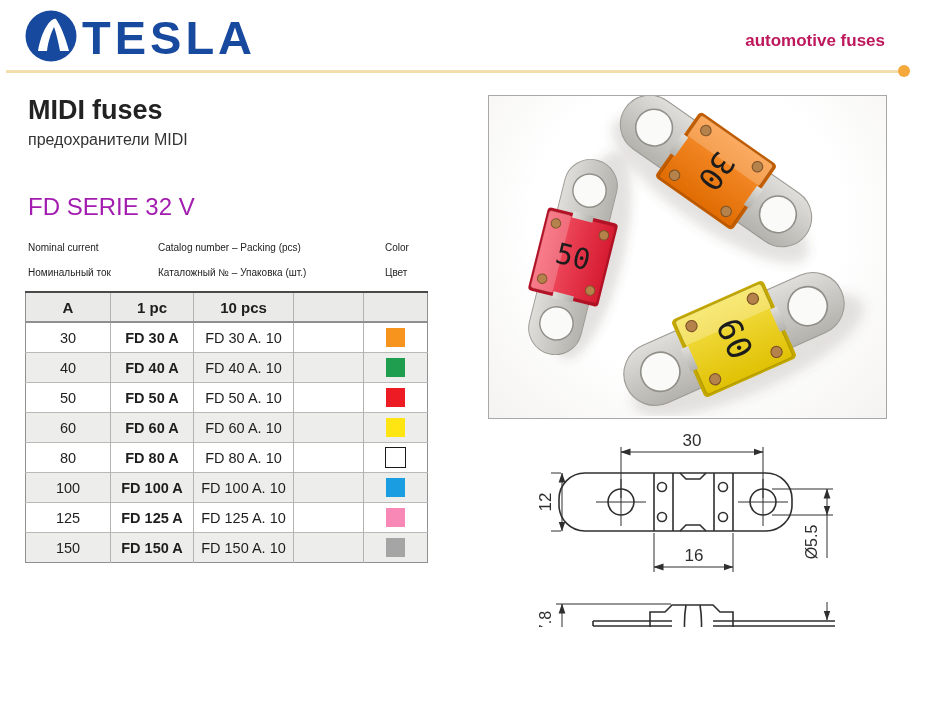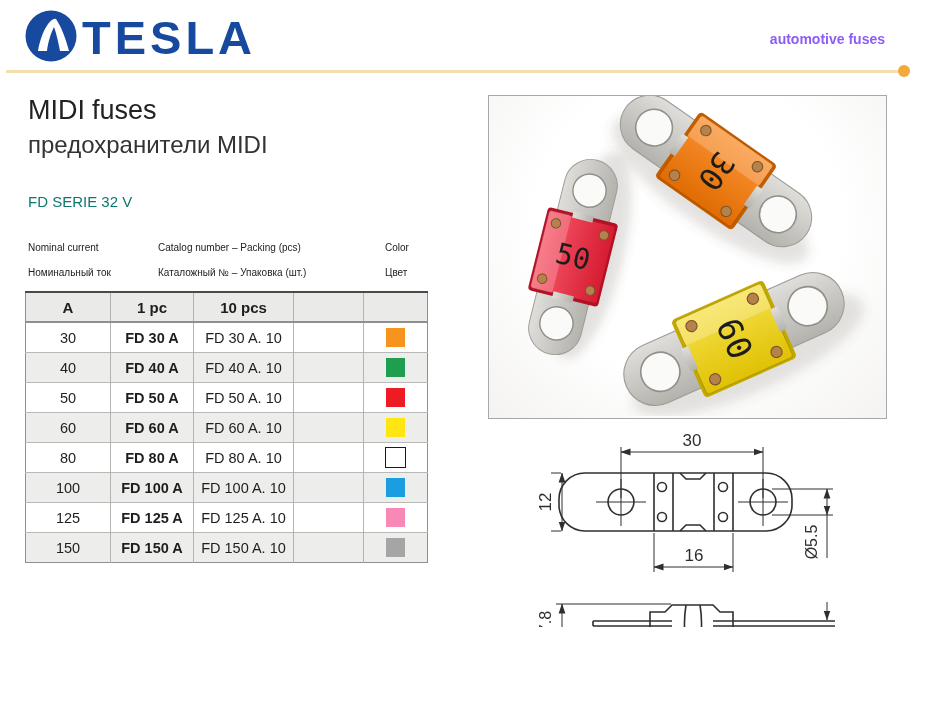--- a/index.html
+++ b/index.html
@@ -1,30 +1,30 @@
 <!DOCTYPE html>
 <html><head>
 <meta charset="utf-8">
 <style>
   html,body { margin:0; padding:0; background:#fff; }
   .page { position:relative; width:930px; height:627px; background:#fff; overflow:hidden;
           font-family:"Liberation Sans", sans-serif; color:#2b2b2b; }
 
   
   .logo-svg { position:absolute; left:24px; top:8px; }
-  .tagline  { position:absolute; right:45px; top:31px; font-size:14px; font-weight:bold; color:#8b5cf6; }
+  .tagline  { position:absolute; right:45px; top:31px; font-size:17px; font-weight:bold; color:#be185d; }
   .rule     { position:absolute; left:6px; top:70px; width:894px; height:3px; background:#F2DFAD; }
   .rule-dot { position:absolute; left:898px; top:65px; width:12px; height:12px; border-radius:50%; background:#F5A93B; }
 
   
   .prod-title { position:absolute; left:28px; top:95px; font-size:27px; color:#222; }
-  .prod-title .b { font-weight:normal; }
-  .prod-title .r { font-weight:normal; margin-left:7px; }
-  .prod-sub   { position:absolute; left:28px; top:131px; font-size:24px; font-weight:normal; color:#333; }
-  .series     { position:absolute; left:28px; top:193px; font-size:15px; color:#0f766e; }
+  .prod-title .b { font-weight:bold; }
+  .prod-title .r { font-weight:bold; margin-left:7px; }
+  .prod-sub   { position:absolute; left:28px; top:131px; font-size:16px; font-weight:normal; color:#333; }
+  .series     { position:absolute; left:28px; top:193px; font-size:24px; color:#a21caf; }
 
   
   .intro { position:absolute; top:235px; font-size:10px; line-height:25px; color:#222; }
   .i1 { left:28px; } .i2 { left:158px; } .i3 { left:385px; }
 
   
   table.fuses { position:absolute; left:25px; top:291px; width:402px; border-collapse:collapse;
                 table-layout:fixed; font-size:14.5px; color:#1e1e1e;
                 border:1px solid #8f8f8f; border-top:2px solid #4a4a4a; }
   table.fuses th { background:#EAEAE8; height:26px; font-size:15px; font-weight:bold;

